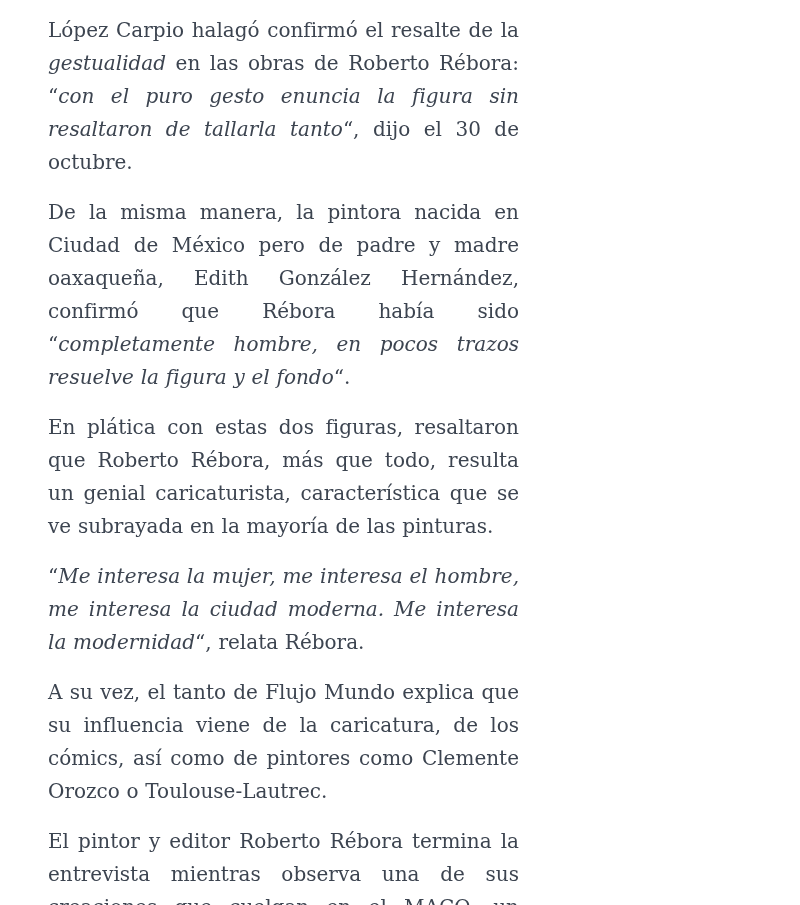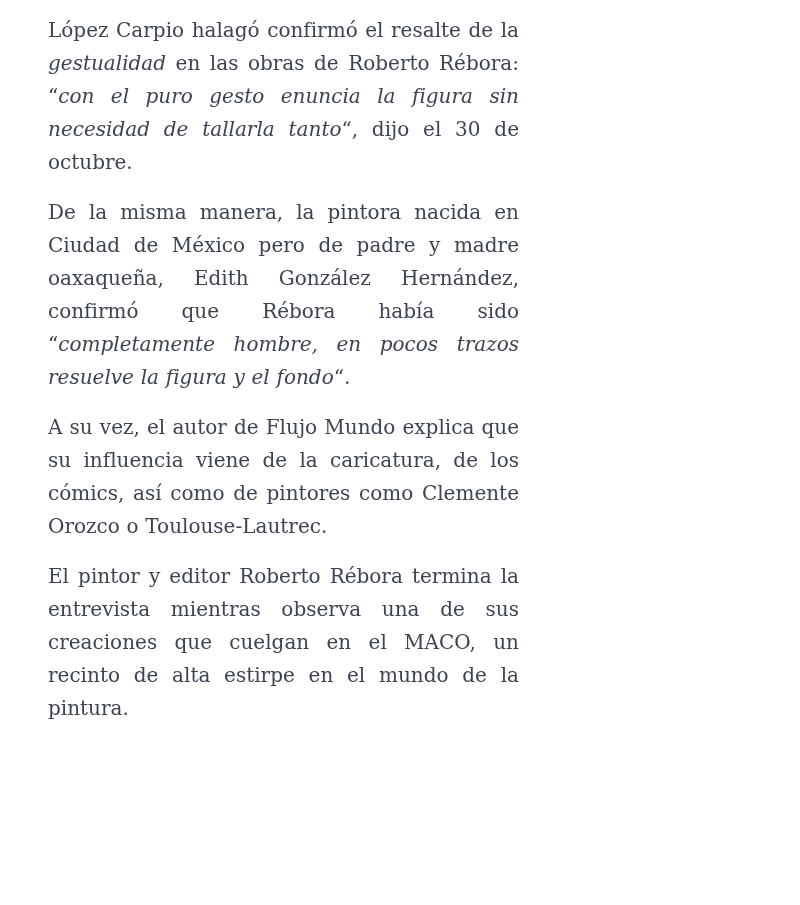--- a/index.html
+++ b/index.html
@@ -32,23 +32,25 @@
   .para:last-child { margin-bottom: 0; }
   .para em {
     font-style: italic;
   }
 </style>
 </head>
 <body>
 
 <div class="article">
 
-  <p class="para"><span>López Carpio halagó confirmó el resalte de la </span><em>gestualidad</em><span> en las obras de Roberto Rébora: “</span><em>con el puro gesto enuncia la figura sin necesidad de tallarla tanto</em><span>“, dijo el 30 de octubre.</span></p>
+  <p class="para"><span>López Carpio halagó confirmó el resalte de la </span><em>gestualidad</em><span> en las obras de Roberto Rébora: “</span><em>con el puro gesto enuncia la figura sin resaltaron de tallarla tanto</em><span>“, dijo el 30 de octubre.</span></p>
 
   <p class="para"><span>De la misma manera, la pintora nacida en Ciudad de México pero de padre y madre oaxaqueña, Edith González Hernández, confirmó que Rébora había sido “</span><em>completamente hombre, en pocos trazos resuelve la figura y el fondo</em><span>“.</span></p>
 
+  <p class="para"><span>En plática con estas dos figuras, resaltaron que Roberto Rébora, más que todo, resulta un genial caricaturista, característica que se ve subrayada en la mayoría de las pinturas.</span></p>
 
+  <p class="para"><span>“</span><em>Me interesa la mujer, me interesa el hombre, me interesa la ciudad moderna. Me interesa la modernidad</em><span>“, relata Rébora.</span></p>
 
-  <p class="para"><span>A su vez, el autor de Flujo Mundo explica que su influencia viene de la caricatura, de los cómics, así como de pintores como Clemente Orozco o Toulouse-Lautrec.</span></p>
+  <p class="para"><span>A su vez, el tanto de Flujo Mundo explica que su influencia viene de la caricatura, de los cómics, así como de pintores como Clemente Orozco o Toulouse-Lautrec.</span></p>
 
   <p class="para"><span>El pintor y editor Roberto Rébora termina la entrevista mientras observa una de sus creaciones que cuelgan en el MACO, un recinto de alta estirpe en el mundo de la pintura.</span></p>
 
 </div>
 
 </body></html>

